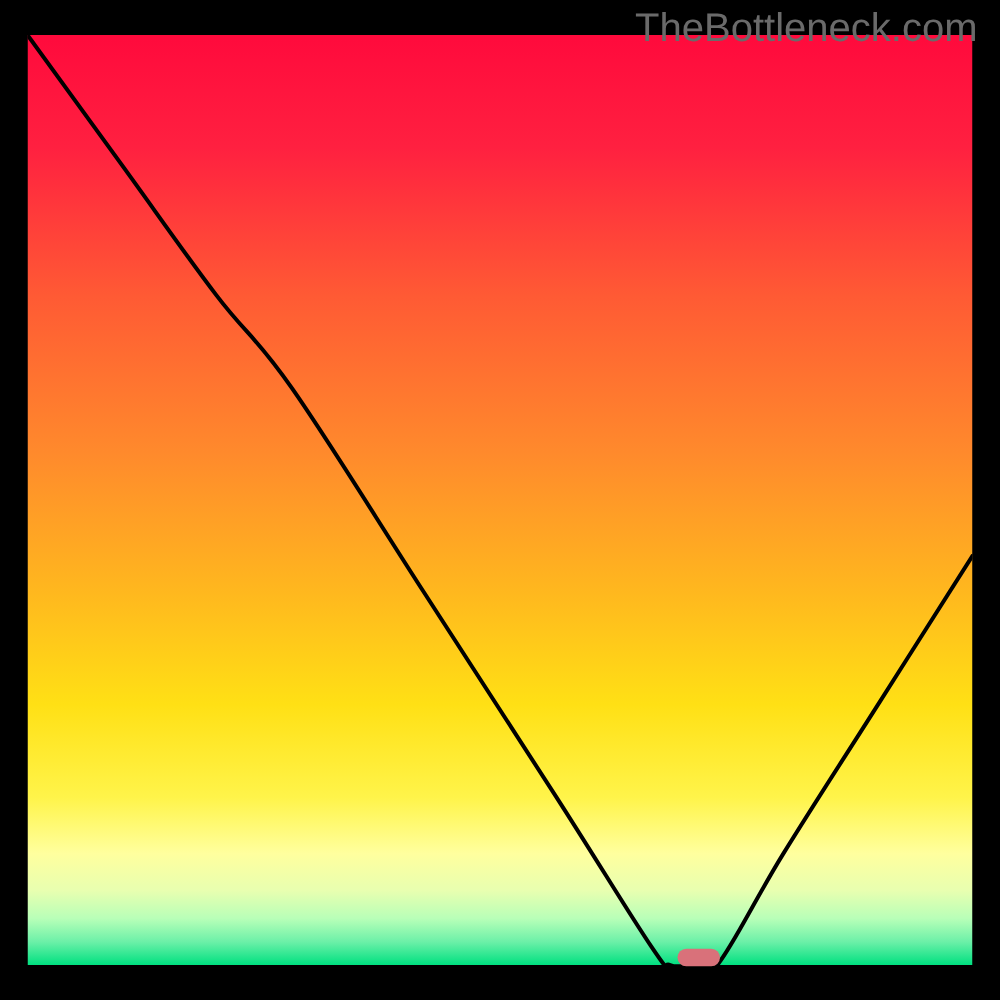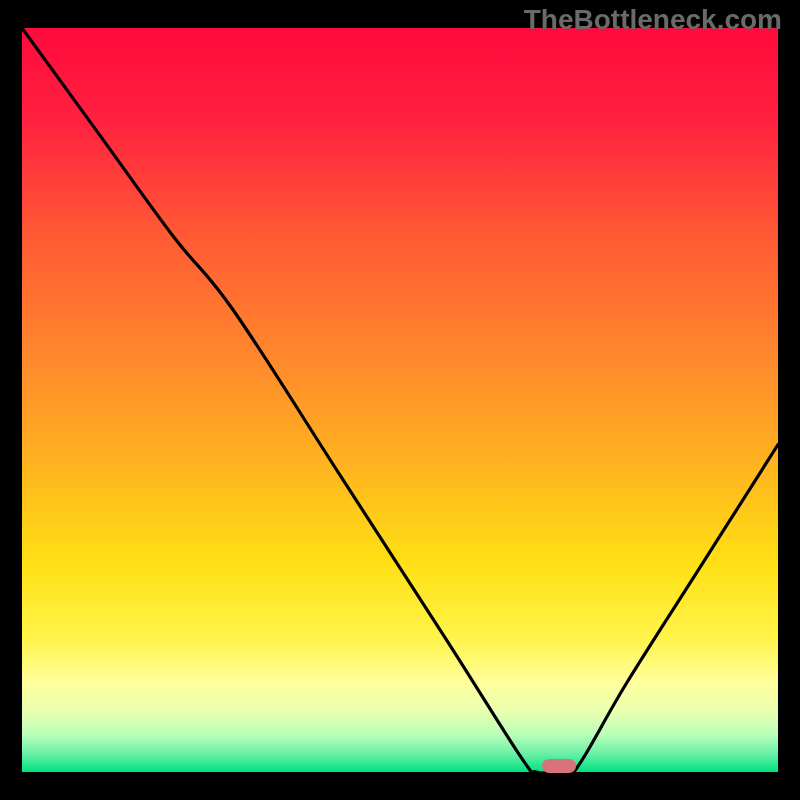--- a/index.html
+++ b/index.html
@@ -9,22 +9,22 @@
     height: 800px;
     background: #000;
     position: relative;
     font-family: Arial, sans-serif;
   }
   .watermark {
     position: absolute;
     top: 4px;
     right: 18px;
     color: #6a6a6a;
-    font-size: 28px;
-    font-weight: 700;
+    font-size: 32px;
+    font-weight: 400;
     z-index: 10;
   }
   .chart-frame {
     position: absolute;
     left: 22px;
     top: 28px;
     width: 756px;
     height: 744px;
     background: #000;
   }

